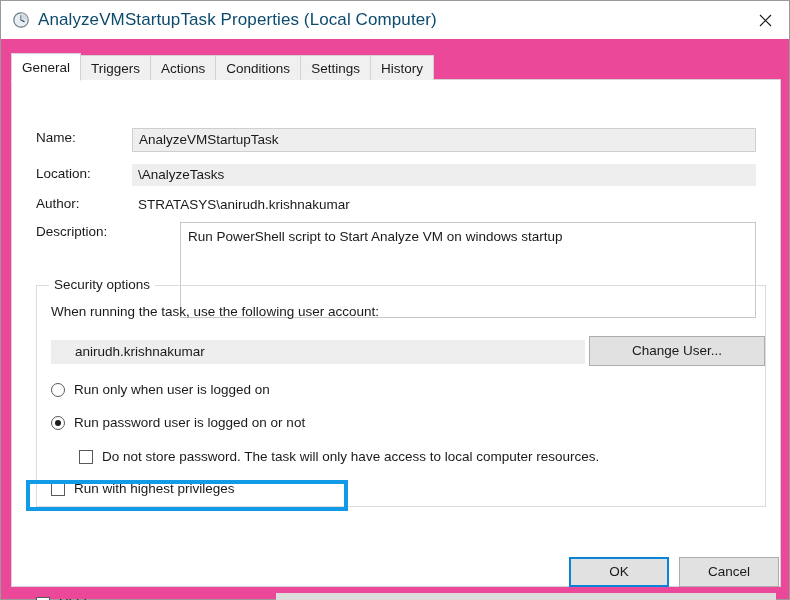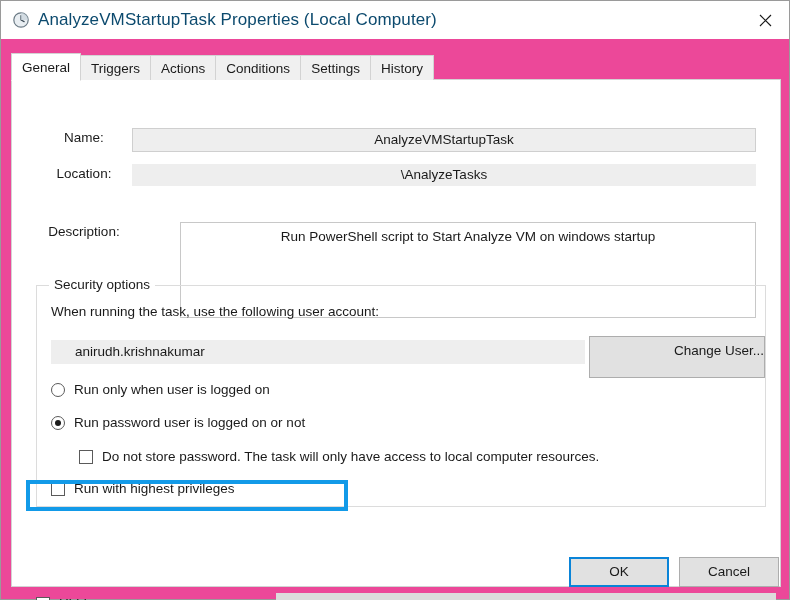--- a/index.html
+++ b/index.html
@@ -114,21 +114,20 @@
     background: #ffffff;
     border: 1px solid #d3d3d3;
     box-sizing: border-box;
   }
 
   
   .frow {
     position: absolute;
     display: flex;
     align-items: flex-start;
-    text-align: center;
   }
   .flabel {
     width: 96px;
     flex: 0 0 96px;
     font-size: 13.5px;
     color: #1a1a1a;
     padding-top: 2px;
   }
   .fvalue-ro-box {
     background: #eeeeee;
@@ -212,30 +211,30 @@
     font-size: 13.5px;
     color: #1a1a1a;
     white-space: nowrap;
   }
 
   #change-user-btn {
     position: absolute;
     left: 552px;
     top: 50px;
     width: 176px;
-    height: 42px;
+    height: 30px;
     background: #e1e1e1;
     border: 1px solid #adadad;
     box-sizing: border-box;
     font-family: "Liberation Sans", sans-serif;
     font-size: 13.5px;
     color: #1a1a1a;
     cursor: pointer;
     line-height: 28px;
-    text-align: right;
+    text-align: center;
   }
 
   
   .optrow {
     position: absolute;
     display: flex;
     align-items: center;
     white-space: nowrap;
   }
   .radio {
@@ -392,20 +391,24 @@
       <div class="frow" style="left:24px; top:48px; width:720px;">
         <div class="flabel">Name:</div>
         <div class="fvalue-ro-box" style="width:650px;">AnalyzeVMStartupTask</div>
       </div>
 
       <div class="frow" style="left:24px; top:84px; width:720px;">
         <div class="flabel">Location:</div>
         <div class="fvalue-flat" style="width:650px;">\AnalyzeTasks</div>
       </div>
 
+      <div class="frow" style="left:24px; top:114px; width:720px;">
+        <div class="flabel">Author:</div>
+        <div class="fvalue-plain" style="width:650px;">STRATASYS\anirudh.krishnakumar</div>
+      </div>
 
       <div class="frow" style="left:24px; top:142px; width:720px;gap:48px;">
         <div class="flabel">Description:</div>
         <div class="fdesc" style="width:650px; height:96px;">Run PowerShell script to Start Analyze VM on windows startup</div>
       </div>
 
       <div id="secgroup">
         <div id="secgroup-legend">Security options</div>
 
         <div class="sec-text" style="left:14px; top:18px;">When running the task, use the following user account:</div>

